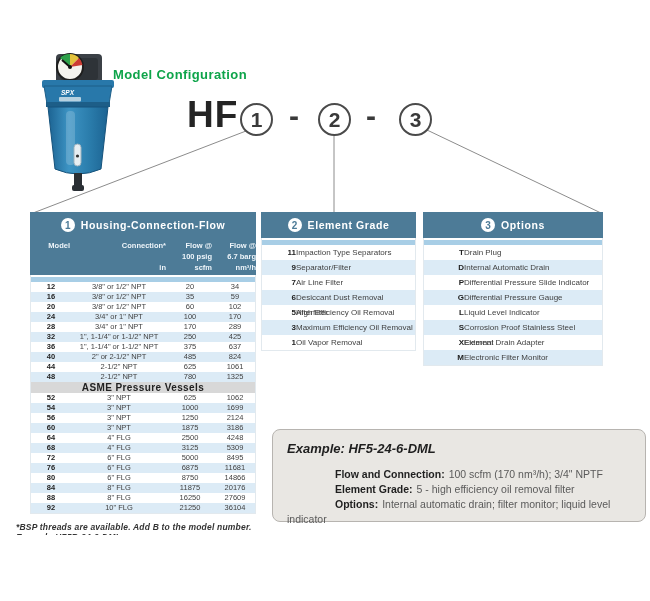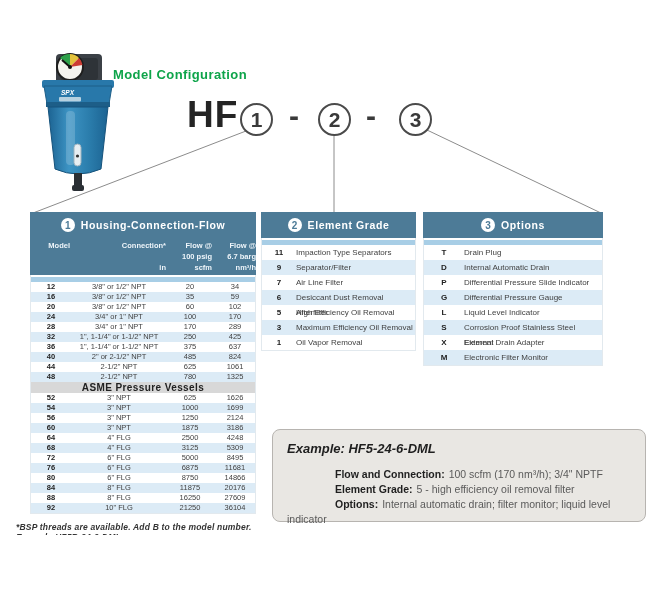--- a/index.html
+++ b/index.html
@@ -72,21 +72,21 @@
 
   
   .t2 { left:261px; top:213px; width:155px; }
   .t3 { left:423px; top:213px; width:180px; }
   .kv-row {
     display:grid; height:15px; line-height:15px; font-size:8px; color:#3f3f3f; text-align:left;
   }
   .t2 .kv-row { grid-template-columns:34px 1fr; }
   .t3 .kv-row { grid-template-columns:40px 1fr; }
   .kv-rows div.kv-row:nth-of-type(even) { background:#dcebf6; }
-  .code { font-weight:bold; text-align:center; color:#222; }
+  .code { font-weight:bold; text-align:right; color:#222; }
 
   
   .example-box {
     position:absolute; left:272px; top:429px; width:374px; height:93px; box-sizing:border-box;
     background:#e9e7e3; border:1px solid #b7b4b0; border-radius:8px; padding:11px 14px;
   }
   .ex-title { font-size:13px; font-weight:bold; font-style:italic; color:#1f1f1f; margin-bottom:11px; }
   .ex-line { font-size:10.5px; line-height:15px; }
   .ex-label { font-weight:bold; color:#1f1f1f; margin-right:4px;padding-left:48px; }
   .ex-value { color:#5a5a5a; }
@@ -250,21 +250,21 @@
           <span>1325</span>
         </div>
       </div>
     <div class="asme">ASME Pressure Vessels</div>
     <div class="t1-rows">
 
         <div class="t1-row">
           <span class="c-model">52</span>
           <span>3" NPT</span>
           <span>625</span>
-          <span>1626</span>
+          <span>1062</span>
         </div>
 
         <div class="t1-row">
           <span class="c-model">54</span>
           <span>3" NPT</span>
           <span>1000</span>
           <span>1699</span>
         </div>
 
         <div class="t1-row">

